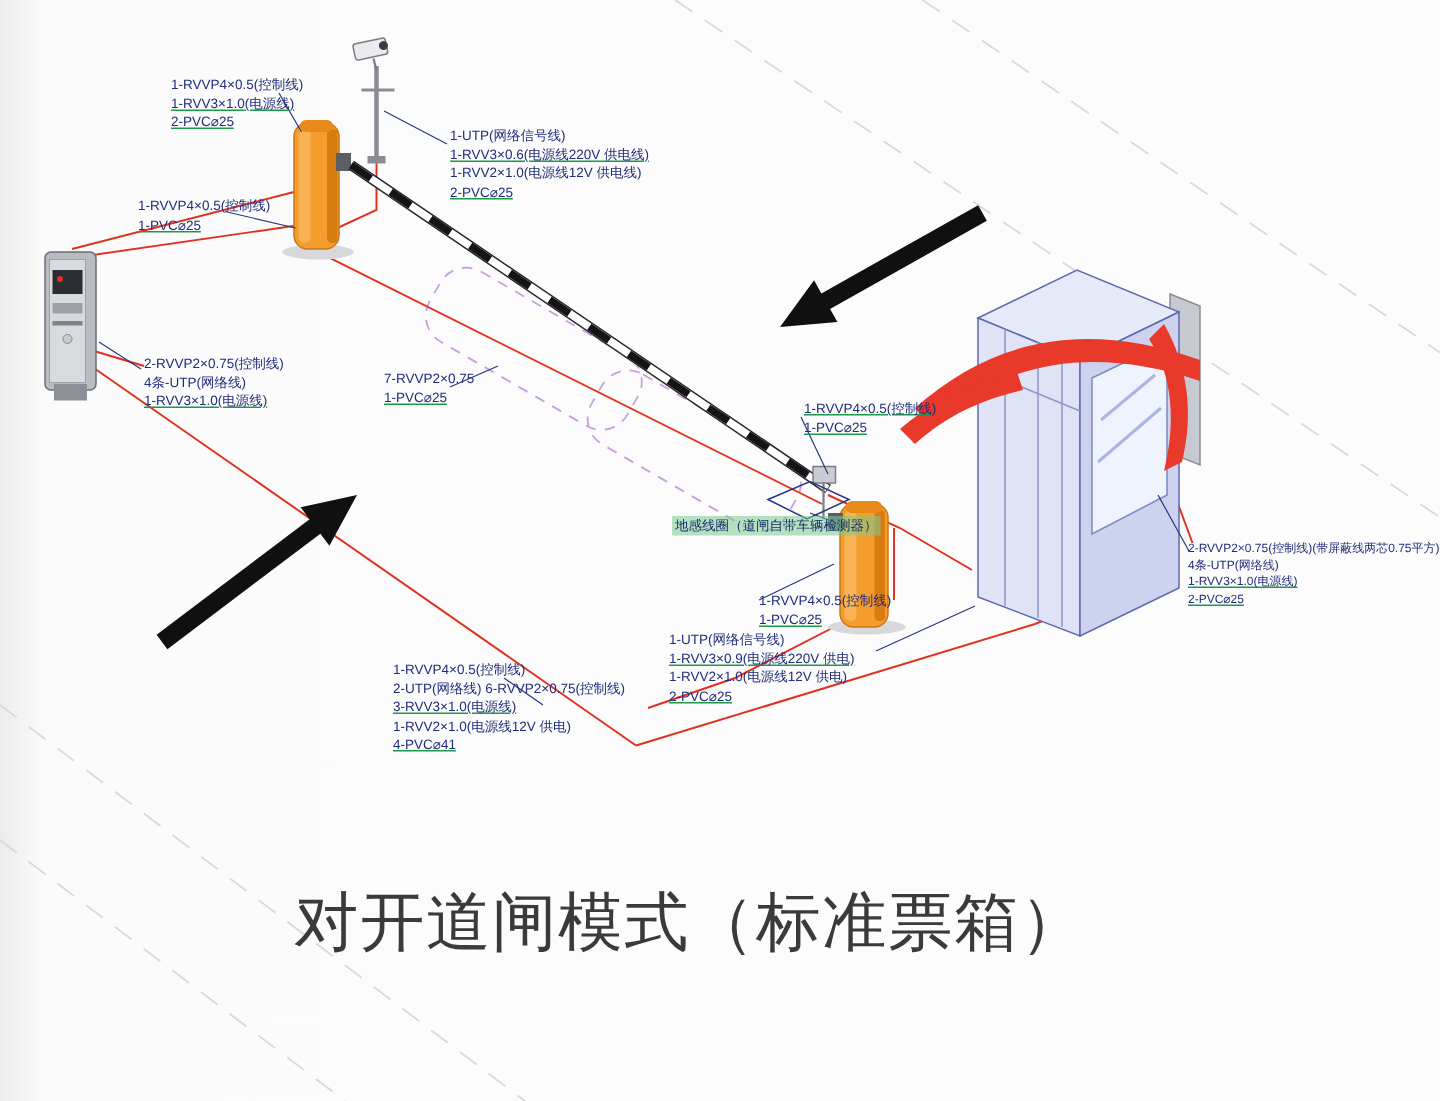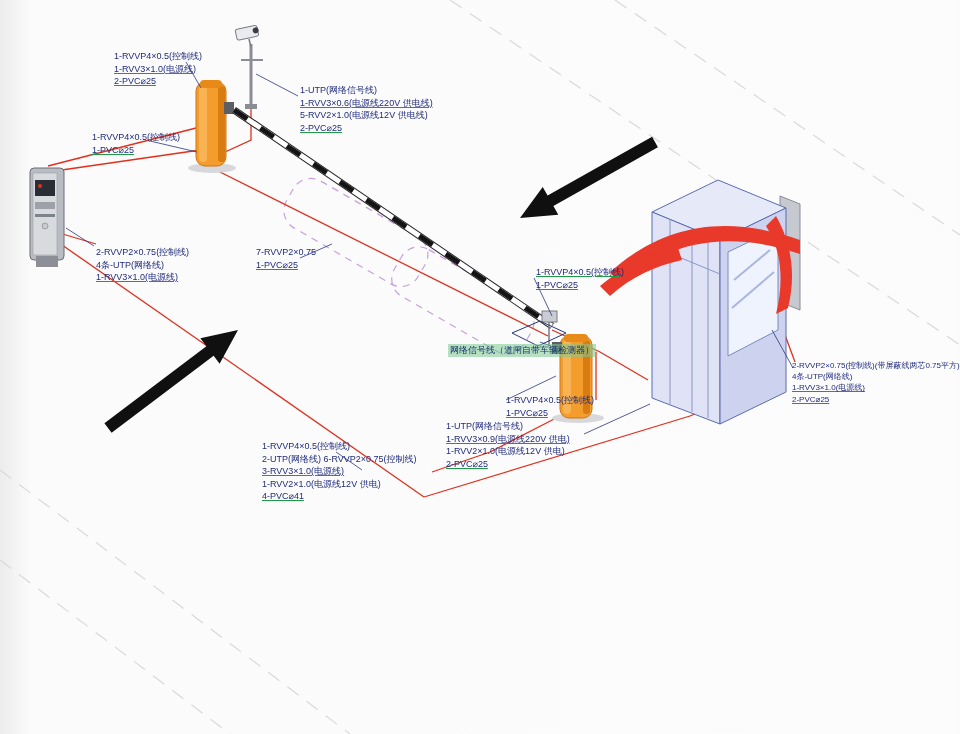--- a/index.html
+++ b/index.html
@@ -155,42 +155,42 @@
   </div>
 
   <div class="lbl" style="left:92px;top:131px">
     <span class="ln">1-RVVP4×0.5(控制线)</span>
     <span class="ln u">1-PVC⌀25</span>
   </div>
 
   <div class="lbl" style="left:300px;top:84px">
     <span class="ln">1-UTP(网络信号线)</span>
     <span class="ln u">1-RVV3×0.6(电源线220V 供电线)</span>
-    <span class="ln">5-RVV2×1.0(电源线12V 供电线)</span>
-    <span class="ln u">2-PVC⌀25</span>
-  </div>
-
-  <div class="lbl" style="left:96px;top:246px">
+    <span class="ln">1-RVV2×1.0(电源线12V 供电线)</span>
+    <span class="ln u">2-PVC⌀25</span>
+  </div>
+
+  <div class="lbl" style="left:96px;top:236px">
     <span class="ln">2-RVVP2×0.75(控制线)</span>
     <span class="ln">4条-UTP(网络线)</span>
     <span class="ln u">1-RVV3×1.0(电源线)</span>
   </div>
 
   <div class="lbl" style="left:256px;top:246px">
     <span class="ln">7-RVVP2×0.75</span>
     <span class="ln u">1-PVC⌀25</span>
   </div>
 
   <div class="lbl" style="left:536px;top:266px">
     <span class="ln u">1-RVVP4×0.5(控制线)</span>
     <span class="ln u">1-PVC⌀25</span>
   </div>
 
   <div class="lbl hl" style="left:448px;top:344px">
-    <span class="ln">网络信号线（道闸自带车辆检测器）</span>
+    <span class="ln">地感线圈（道闸自带车辆检测器）</span>
   </div>
 
   <div class="lbl" style="left:506px;top:394px">
     <span class="ln">1-RVVP4×0.5(控制线)</span>
     <span class="ln u">1-PVC⌀25</span>
   </div>
 
   <div class="lbl" style="left:446px;top:420px">
     <span class="ln">1-UTP(网络信号线)</span>
     <span class="ln u">1-RVV3×0.9(电源线220V 供电)</span>
@@ -206,14 +206,15 @@
     <span class="ln u">4-PVC⌀41</span>
   </div>
 
   <div class="lbl small" style="left:792px;top:360px">
     <span class="ln">2-RVVP2×0.75(控制线)(带屏蔽线两芯0.75平方)</span>
     <span class="ln">4条-UTP(网络线)</span>
     <span class="ln u">1-RVV3×1.0(电源线)</span>
     <span class="ln u">2-PVC⌀25</span>
   </div>
 
+  <div class="title">对开道闸模式（标准票箱）</div>
 
 </div>
 
 </body></html>

